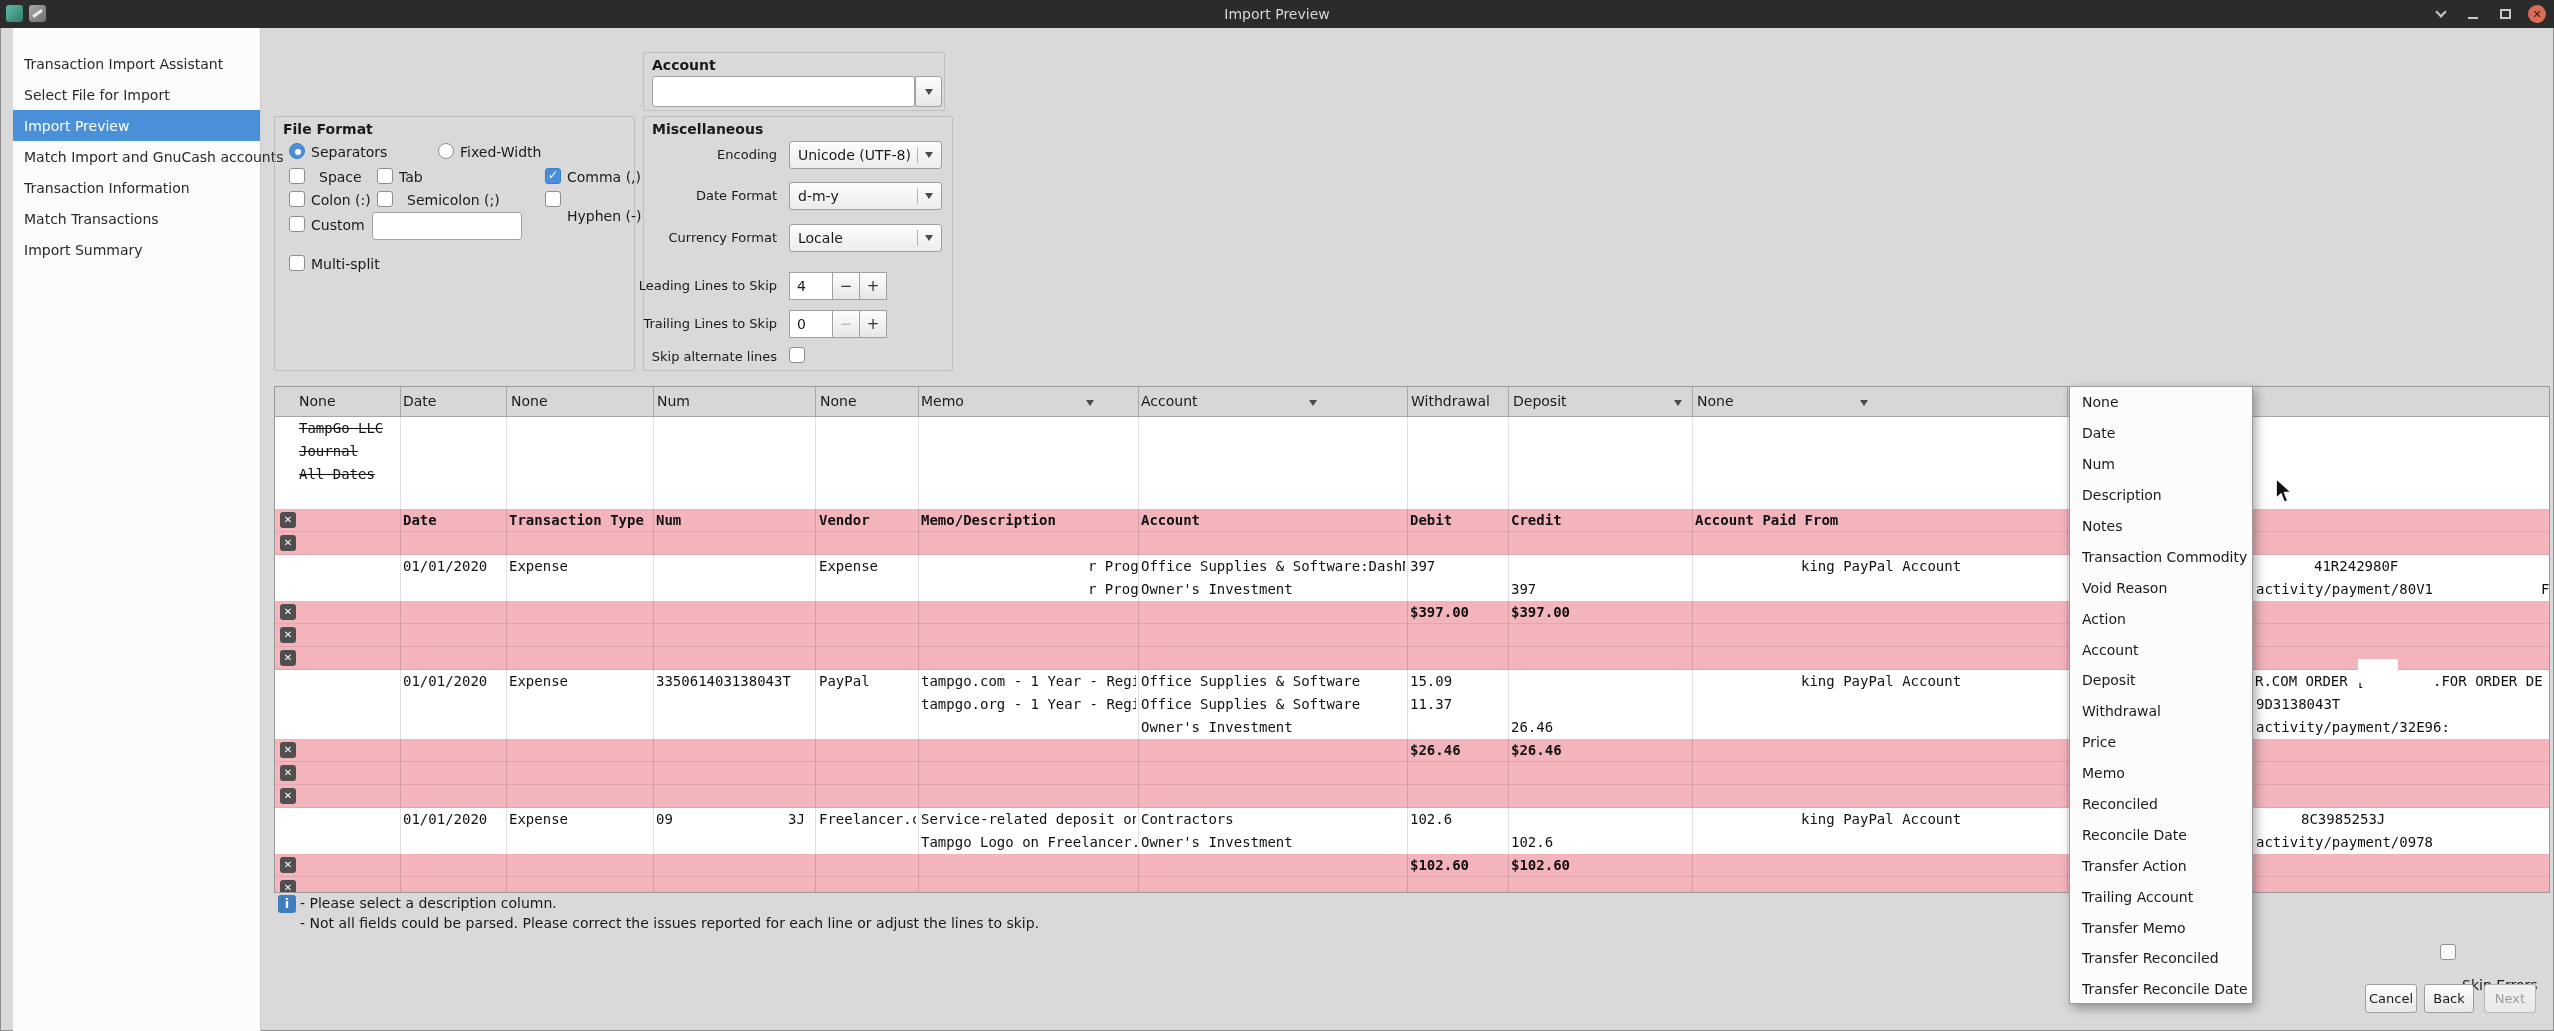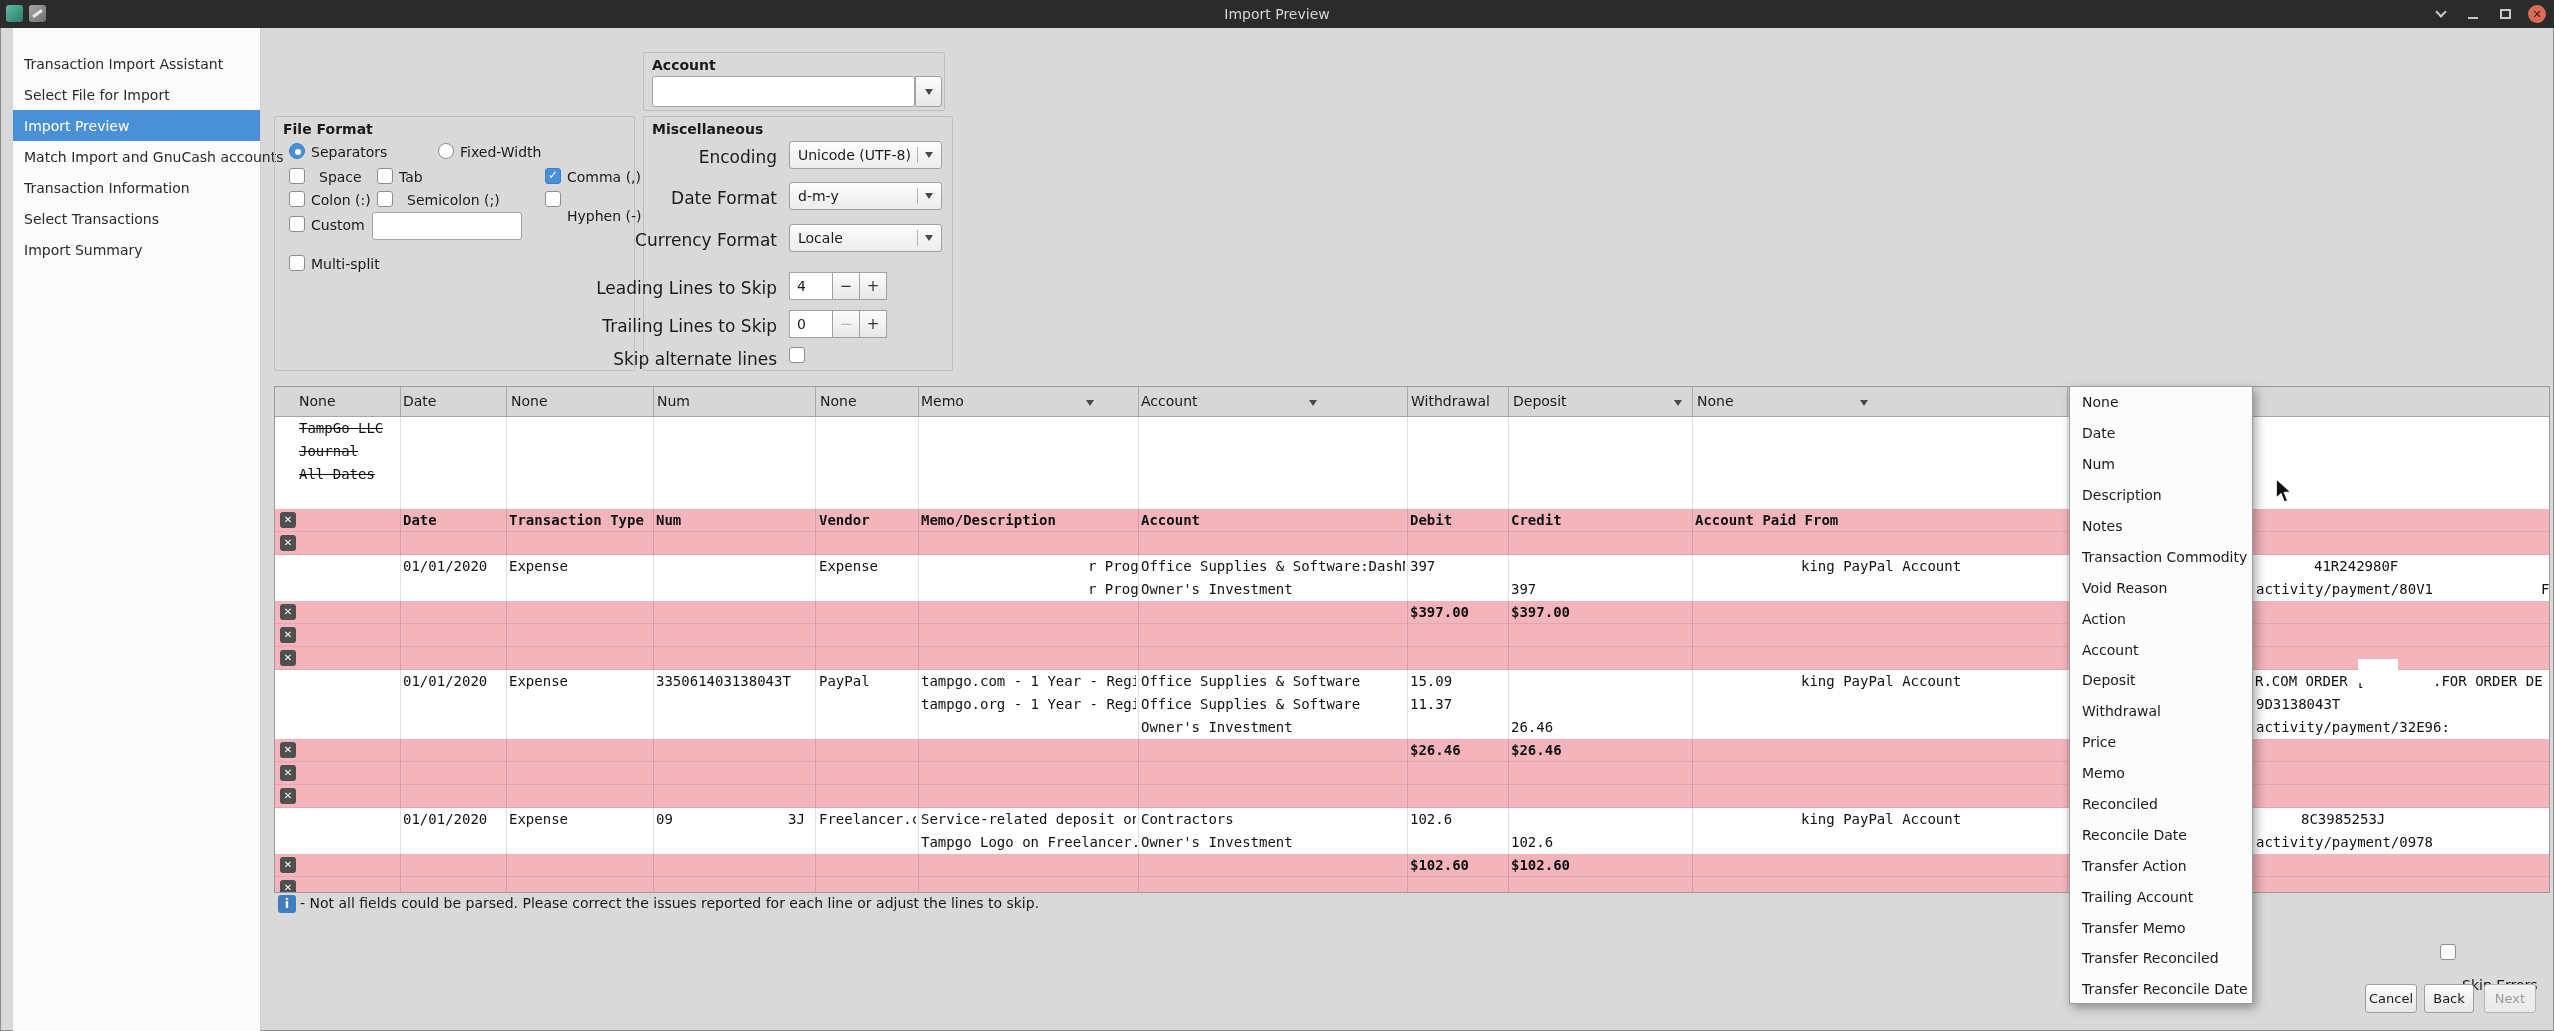--- a/index.html
+++ b/index.html
@@ -23,21 +23,21 @@
   .maxbox{width:11px;height:10px;border:2px solid #c9c9c9;}
   .wc.close{background:#d96c57;border-radius:50%;color:#3d1410;font-size:11px;font-weight:bold;}
   
   .sidebar{position:absolute;left:13px;top:28px;width:248px;bottom:0;background:#fbfbfb;border-right:1px solid #cfcfcf;padding-top:20px;}
   .side-item{height:31px;display:flex;align-items:center;padding-left:11px;font-size:14px;color:#2a2a2a;white-space:nowrap;}
   .side-item.active{background:var(--accent);color:#fff;}
   
   .group{position:absolute;border:1px solid #bfbfbf;border-radius:2px;}
   .gtitle{position:absolute;top:4px;left:8px;font-size:14px;font-weight:bold;color:#1a1a1a;white-space:nowrap;}
   .lbl{position:absolute;font-size:14px;color:#1a1a1a;white-space:nowrap;}
-  .mlabel{position:absolute;right:175px;font-size:17px;color:#1a1a1a;white-space:nowrap;text-align:right;}
+  .mlabel{position:absolute;right:175px;font-size:13px;color:#1a1a1a;white-space:nowrap;text-align:right;}
   .cb{position:absolute;width:16px;height:16px;background:#fff;border:1px solid #8e8e8e;border-radius:3px;}
   .cb.checked{background:var(--accent);border-color:#3a7fc4;}
   .cb.checked::after{content:"✓";color:#fff;font-size:12px;position:absolute;left:2px;top:-1px;}
   .radio{position:absolute;width:16px;height:16px;border:1px solid #8e8e8e;border-radius:50%;background:#fff;}
   .radio.on{background:var(--accent);border-color:#3a7fc4;}
   .radio.on::after{content:"";position:absolute;left:5px;top:5px;width:6px;height:6px;border-radius:50%;background:#fff;}
   .combo{position:absolute;background:linear-gradient(#fdfdfd,#ececec);border:1px solid #a0a0a0;border-radius:3px;
          display:flex;align-items:center;padding:0 28px 0 8px;font-size:14px;color:#1a1a1a;white-space:nowrap;overflow:hidden;}
   .combo .sep{position:absolute;right:23px;top:5px;bottom:5px;width:1px;background:#b5b5b5;}
   .combo .arr{position:absolute;right:8px;top:50%;margin-top:-3px;width:0;height:0;
@@ -107,21 +107,21 @@
     </div>
   </div>
 
   <div class="sidebar">
     <div>
         <div class="side-item">Transaction Import Assistant</div>
         <div class="side-item">Select File for Import</div>
         <div class="side-item active">Import Preview</div>
         <div class="side-item">Match Import and GnuCash accounts</div>
         <div class="side-item">Transaction Information</div>
-        <div class="side-item">Select Transactions</div>
+        <div class="side-item">Match Transactions</div>
         <div class="side-item">Import Summary</div>
       </div>
   </div>
 
 
   <div class="group" style="left:643px;top:52px;width:302px;height:59px;">
     <div class="gtitle">Account</div>
     <input class="entry" style="left: 8px; top: 23px; width: 263px; height: 31px;" value="">
     <div class="arrbtn" style="left:271px;top:23px;width:27px;height:31px;"></div>
   </div>
@@ -341,20 +341,21 @@
       <div class="vline" style="left: 863px;"></div>
       <div class="vline" style="left: 1132px;"></div>
       <div class="vline" style="left: 1233px;"></div>
       <div class="vline" style="left: 1417px;"></div>
       <div class="vline" style="left: 1792px;"></div>
       <div class="patch" style="left: 2083px; top: 272px; width: 40px; height: 24px;"></div>
     </div>
 
   <div class="info-icon">i</div>
   <div class="msgs">
+      <div class="msg">- Please select a description column.</div>
       <div class="msg">- Not all fields could be parsed. Please correct the issues reported for each line or adjust the lines to skip.</div>
     </div>
 
   <div class="cb" style="left:2440px;top:944px;"></div>
   <div class="lbl" style="left:2462px;top:945px;margin-top:32px;">Skip Errors</div>
   <div class="btn" style="left:2365px;top:984px;width:52px;">Cancel</div>
   <div class="btn" style="left:2424px;top:984px;width:50px;">Back</div>
   <div class="btn disabled" style="left:2484px;top:984px;width:52px;">Next</div>
 
   <div class="menu">

